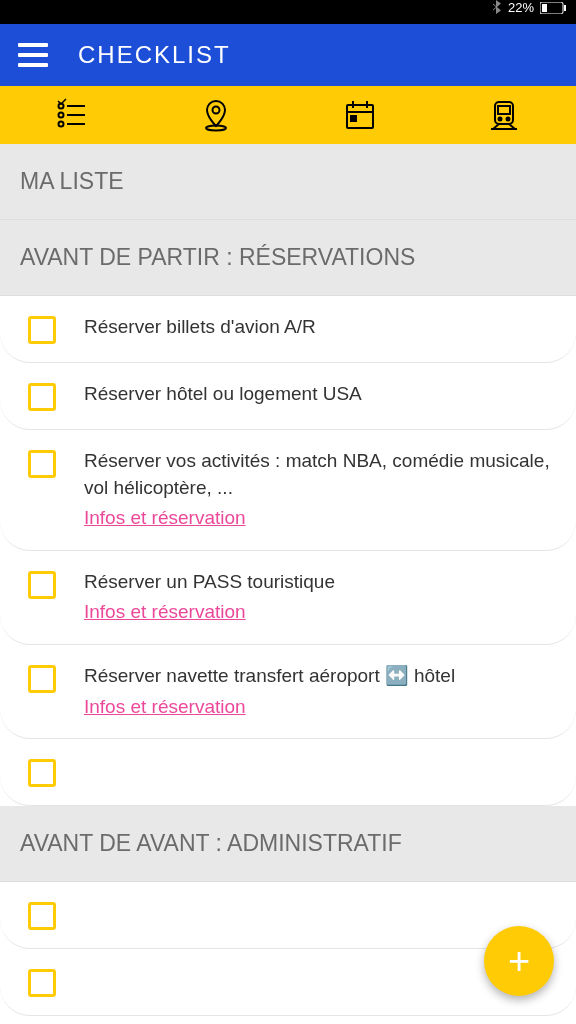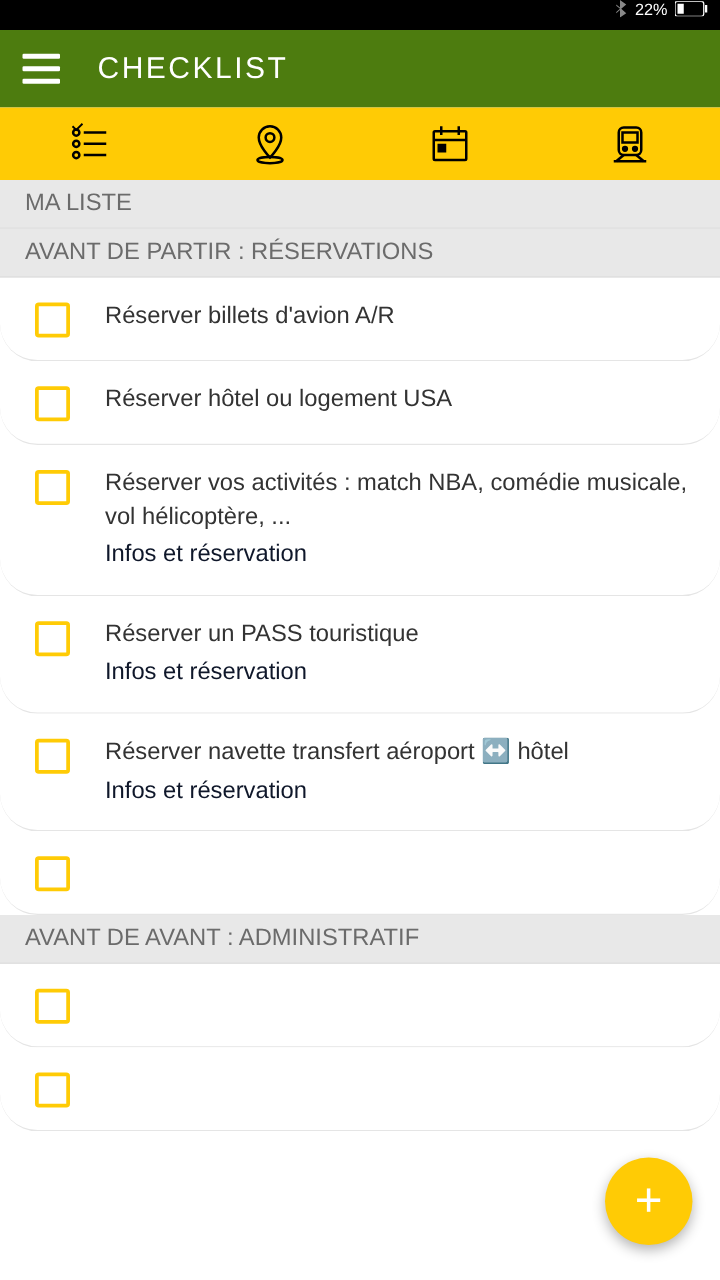--- a/index.html
+++ b/index.html
@@ -21,21 +21,21 @@
       padding-right: 10px;
       gap: 6px;
     }
     .status-bar .bt-icon { color: #888; font-size: 13px; }
     .status-bar .battery-pct { color: #fff; font-size: 13px; font-weight: 400; }
     .status-bar .battery-icon { color: #fff; }
 
     
     .header {
       height: 62px;
-      background: #4d7c0f;
+      background: #1d4ed8;
       display: flex;
       align-items: center;
       padding-left: 18px;
       gap: 30px;
     }
     .hamburger {
       display: flex;
       flex-direction: column;
       gap: 6px;
       cursor: pointer;
@@ -64,22 +64,22 @@
       display: flex;
       align-items: center;
       justify-content: center;
       cursor: pointer;
     }
     .tab svg { width: 34px; height: 34px; }
 
     
     .section-header {
       background: #e8e8e8;
-      padding: 8px 20px;
-      font-size: 19px;
+      padding: 24px 20px;
+      font-size: 23px;
       color: #6b6b6b;
       font-weight: 500;
       border-bottom: 1px solid #ddd;
     }
 
     
     .item {
       display: flex;
       align-items: flex-start;
       padding: 18px 20px 18px 28px;
@@ -96,21 +96,22 @@
       margin-top: 2px;
       cursor: pointer;
     }
     .item-content {
       flex: 1;
       font-size: 19px;
       color: #333;
       line-height: 1.4;
     }
     .item-content .link {
-      color: #0f172a;
+      color: #ec4899;
+      text-decoration: underline;
       cursor: pointer;
       display: inline-block;
       margin-top: 4px;
     }
 
     
     .fab {
       position: absolute;
       bottom: 28px;
       right: 22px;

